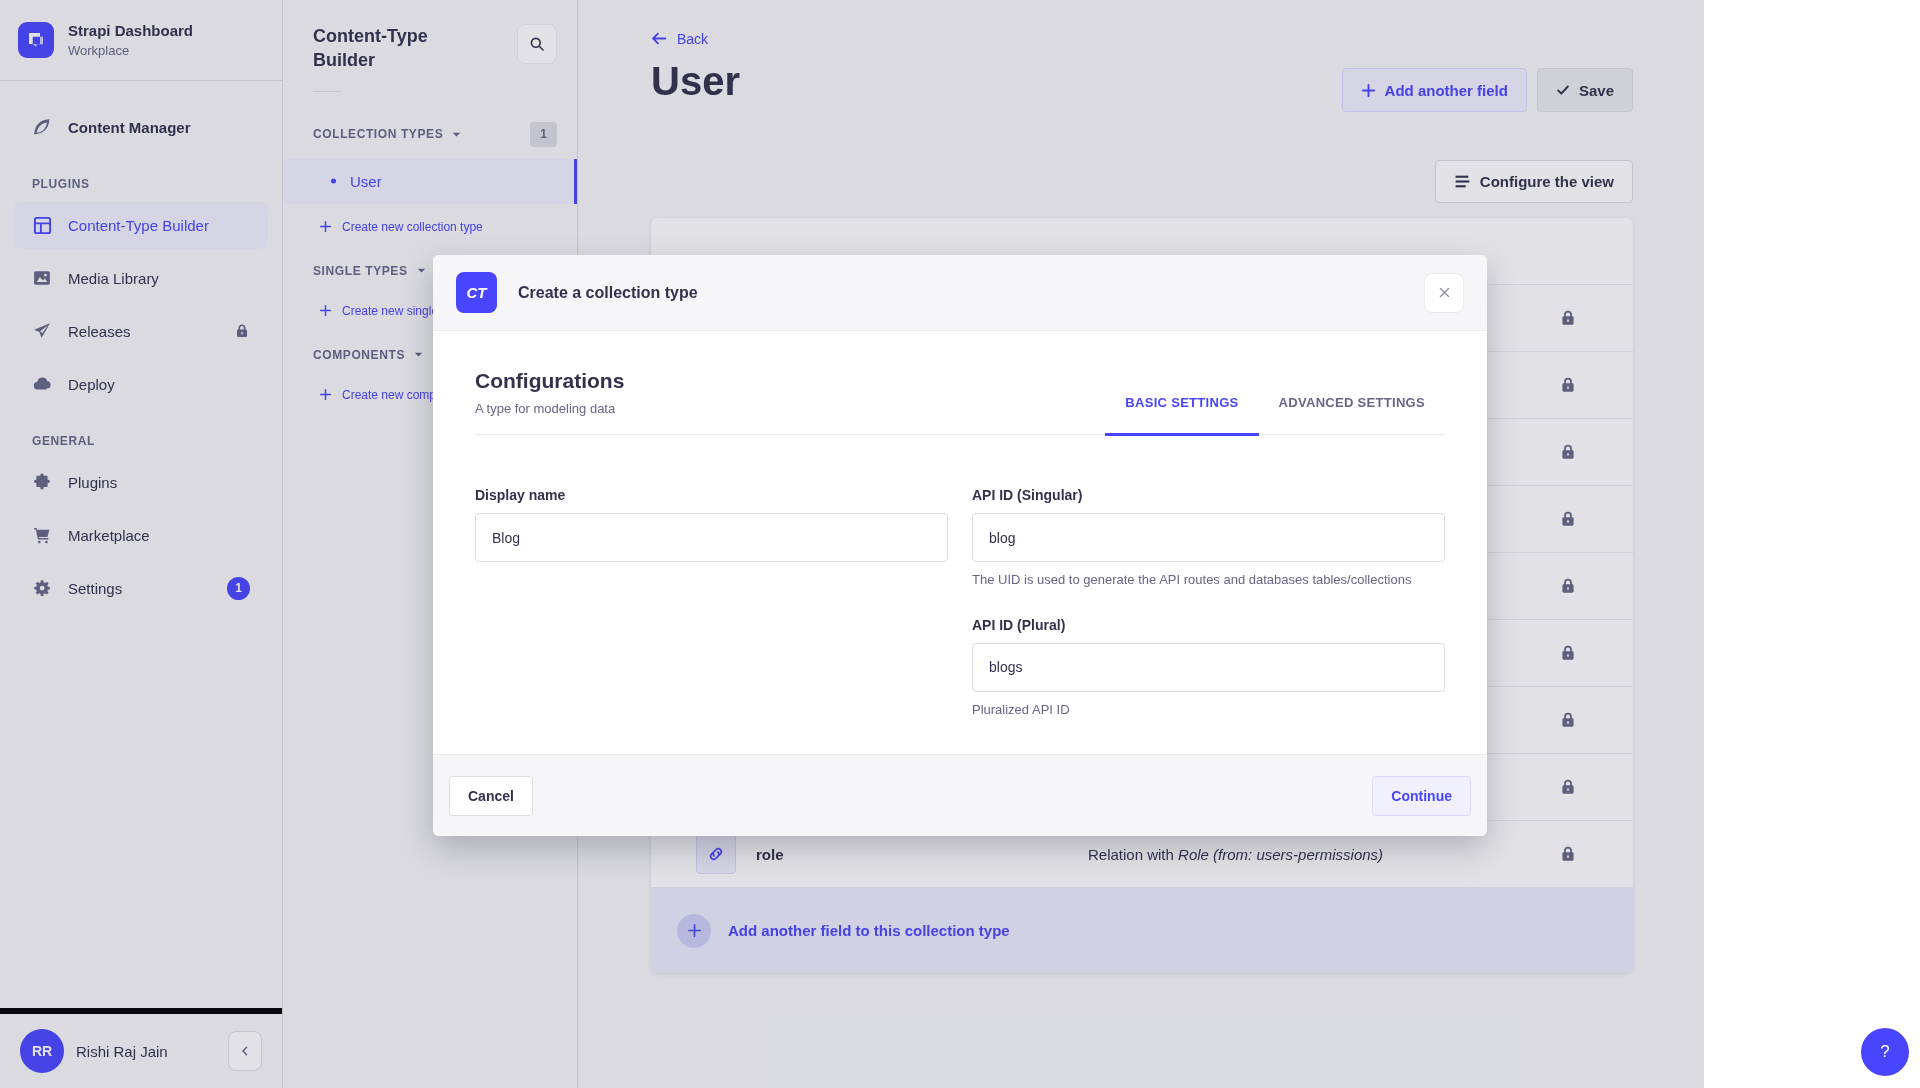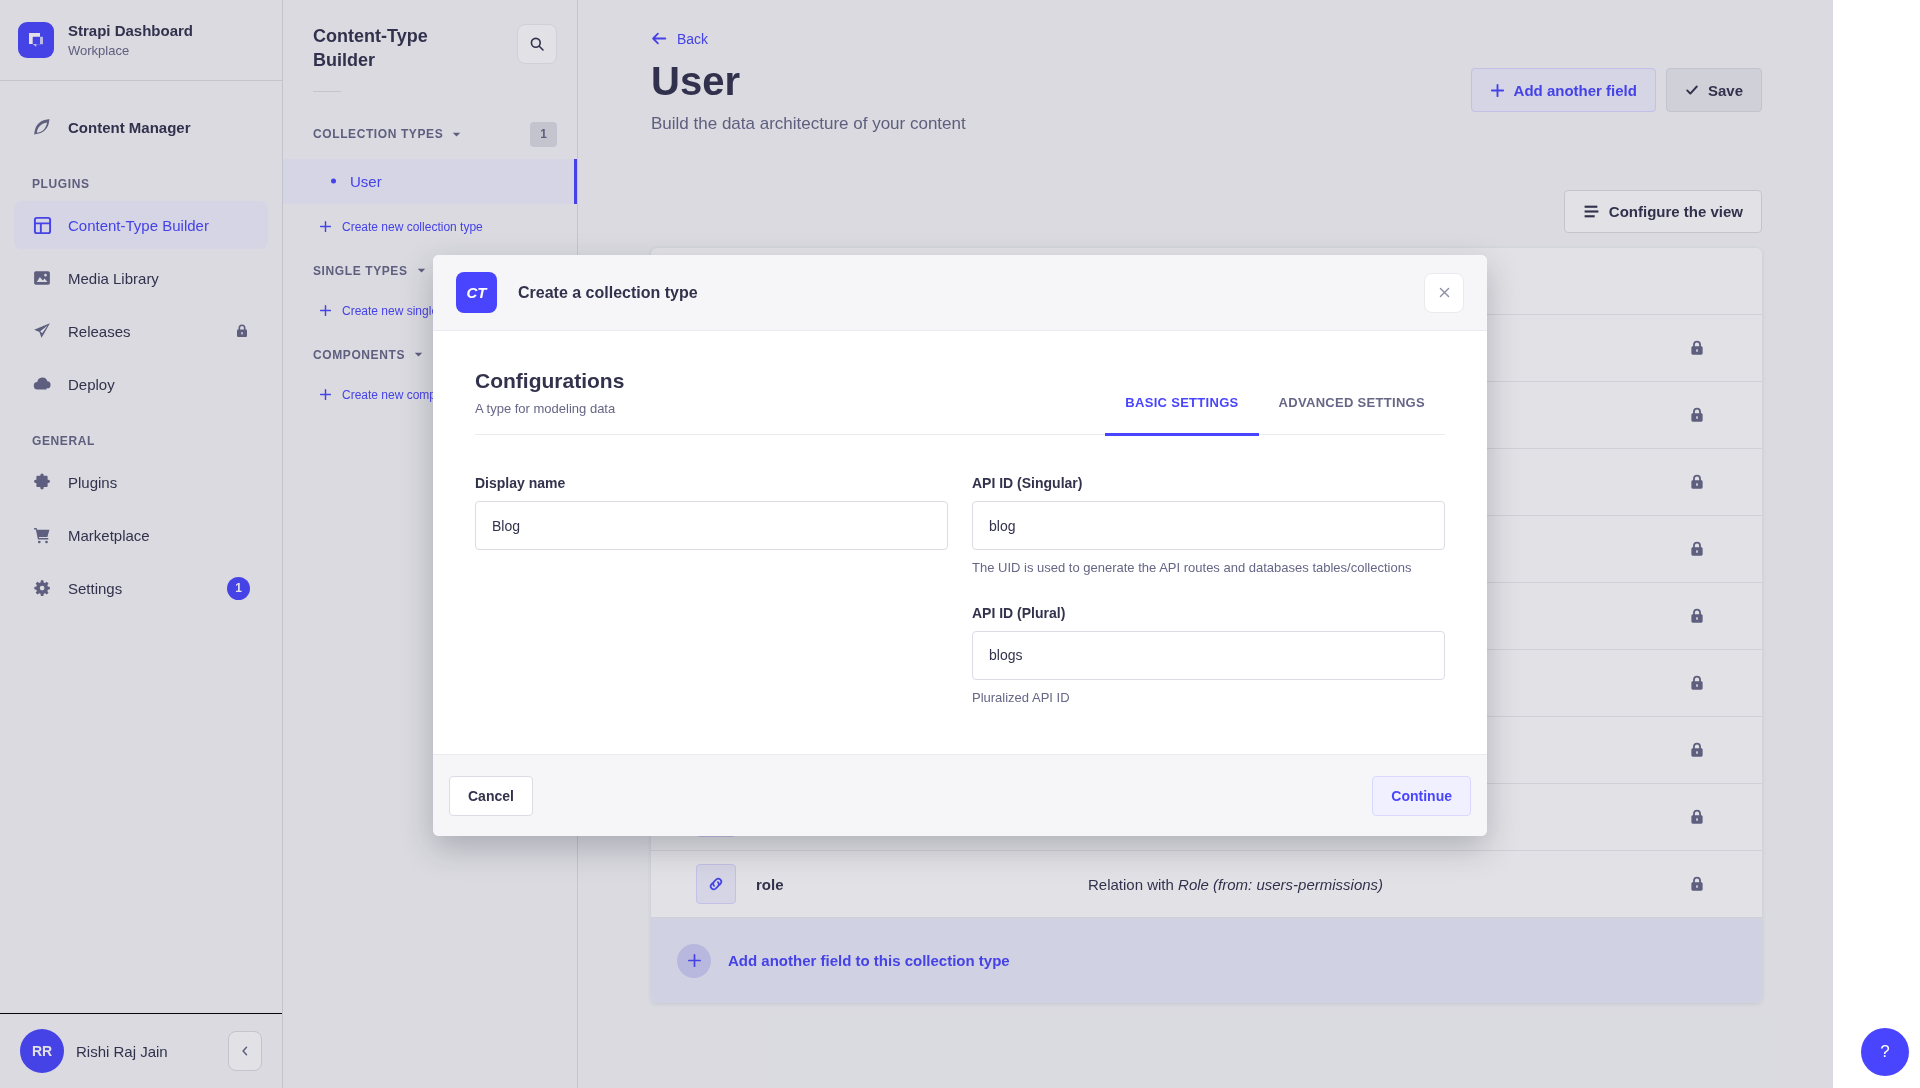--- a/index.html
+++ b/index.html
@@ -1,38 +1,38 @@
 <!DOCTYPE html>
 <html><head>
 <meta charset="utf-8">
 <style>
   * { margin:0; padding:0; box-sizing:border-box; }
   html,body { width:1920px; height:1088px; overflow:hidden; }
   body { font-family:"Liberation Sans", sans-serif; color:#32324d; }
-  .app { position:relative; width:1833px; height:1088px; background:#14b8a6; }
+  .app { position:relative; width:1704px; height:1088px; background:#14b8a6; }
 
   
   .sidebar { position:absolute; left:0; top:0; width:283px; height:1088px;
              background:#f6f6f9; border-right:1px solid #dcdce4; display:flex; flex-direction:column; }
   .brand { display:flex; align-items:center; gap:14px; padding:22px 18px; border-bottom:1px solid #dcdce4; }
   .brand-logo { width:36px; height:36px; border-radius:9px; background:#4945ff; position:relative; flex:none; }
   .brand-logo svg { position:absolute; left:8px; top:8px; }
   .brand-title { font-size:15px; font-weight:700; color:#32324d; line-height:1.25; }
   .brand-sub { font-size:13px; color:#666687; margin-top:2px; }
   .nav { flex:1; padding-top:10px; }
   .nav-item { height:48px; margin:5px 14px; padding:0 18px; display:flex; align-items:center; gap:16px;
               border-radius:8px; font-size:15px; color:#32324d; cursor:pointer; }
   .nav-item .ico { width:20px; height:20px; color:#666687; flex:none; display:flex; align-items:center; justify-content:center; }
   .nav-item.active { background:#f0f0ff; color:#4945ff; font-weight:400; }
   .nav-item.active .ico { color:#4945ff; }
   .nav-label { font-size:12px; font-weight:700; color:#666687; letter-spacing:.6px; margin:26px 0 10px 32px; }
   .nav-right { margin-left:auto; display:flex; align-items:center; }
   .badge-dot { min-width:23px; height:23px; border-radius:50%; background:#4945ff; color:#fff;
                font-size:12px; font-weight:700; display:flex; align-items:center; justify-content:center; }
-  .user-row { border-top:1px solid #000000; padding:15px 20px; display:flex; align-items:center; gap:12px; }
+  .user-row { border-top:6px solid #000000; padding:15px 20px; display:flex; align-items:center; gap:12px; }
   .avatar { width:44px; height:44px; border-radius:50%; background:#4945ff; color:#fff; font-size:14px;
             font-weight:700; display:flex; align-items:center; justify-content:center; flex:none; }
   .user-name { font-size:15px; color:#32324d; }
   .collapse-btn { margin-left:auto; width:34px; height:40px; border:1px solid #dcdce4; border-radius:8px;
                   background:#fff; color:#666687; display:flex; align-items:center; justify-content:center; cursor:pointer; }
 
   
   .subnav { position:absolute; left:283px; top:0; width:295px; height:1088px;
             background:#f6f6f9; border-right:1px solid #dcdce4; }
   .subnav-head { display:flex; justify-content:space-between; padding:24px 20px 0 30px; }
@@ -103,21 +103,21 @@
                  border-radius:8px; color:#8e8ea9; display:flex; align-items:center; justify-content:center; cursor:pointer; }
   .modal-body { flex:1; padding:38px 42px 0; }
   .config-row { display:flex; justify-content:space-between; align-items:flex-end; border-bottom:1px solid #eaeaef; }
   .config-heading { font-size:21px; font-weight:700; color:#32324d; }
   .config-sub { font-size:13px; color:#666687; margin:8px 0 18px; }
   .tabs { display:flex; }
   .tab { position:relative; padding:0 20px 24px; font-size:13px; font-weight:700; letter-spacing:.3px;
          color:#666687; cursor:pointer; }
   .tab.active { color:#4945ff; }
   .tab.active::after { content:''; position:absolute; left:0; right:0; bottom:-2px; height:3px; background:#4945ff; }
-  .form-grid { display:grid; grid-template-columns:1fr 1fr; column-gap:24px; margin-top:40px; }
+  .form-grid { display:grid; grid-template-columns:1fr 1fr; column-gap:24px; margin-top:52px; }
   .field-label { font-size:14px; font-weight:700; color:#32324d; margin-bottom:10px; display:block; }
   .text-input { width:100%; height:49px; border:1px solid #dcdce4; border-radius:4px; padding:0 16px;
                 font-size:14px; color:#32324d; font-family:"Liberation Sans", sans-serif; background:#fff; outline:none; }
   .helper { font-size:13px; color:#666687; line-height:1.35; margin-top:9px; }
   .field-plural { margin-top:28px; }
   .modal-foot { height:82px; background:#f6f6f9; border-top:1px solid #eaeaef; border-radius:0 0 6px 6px;
                 display:flex; align-items:center; justify-content:space-between; padding:0 16px; flex:none; }
   .btn-cancel { background:#fff; border-color:#dcdce4; color:#32324d; height:40px; font-size:14px; }
   .btn-continue { background:#f0f0ff; border-color:#d9d8ff; color:#4945ff; height:40px; font-size:14px; }
 </style>
@@ -304,21 +304,20 @@
 
   <div class="main">
     <div class="main-head">
       <div class="back-link">
         <svg width="17" height="17" viewBox="0 0 16 16" fill="none" stroke="currentColor" stroke-width="1.7" stroke-linecap="round" stroke-linejoin="round">
             <path d="M13.5 8h-11M6.5 3.5L2 8l4.5 4.5"></path>
           </svg>
         <span>Back</span>
       </div>
       <div class="page-title">User</div>
-      <div class="page-sub">Build the data architecture of your content</div>
       <div class="head-actions">
         <div class="btn btn-addfield">
           <svg width="15" height="15" viewBox="0 0 16 16" fill="none" stroke="currentColor" stroke-width="2" stroke-linecap="round">
               <path d="M8 2v12M2 8h12"></path>
             </svg>
           <span>Add another field</span>
         </div>
         <div class="btn btn-save">
           <svg width="14" height="14" viewBox="0 0 16 16" fill="none" stroke="currentColor" stroke-width="2.2" stroke-linecap="round" stroke-linejoin="round">
               <path d="M2.5 8.5l3.6 3.6L13.5 4"></path>

